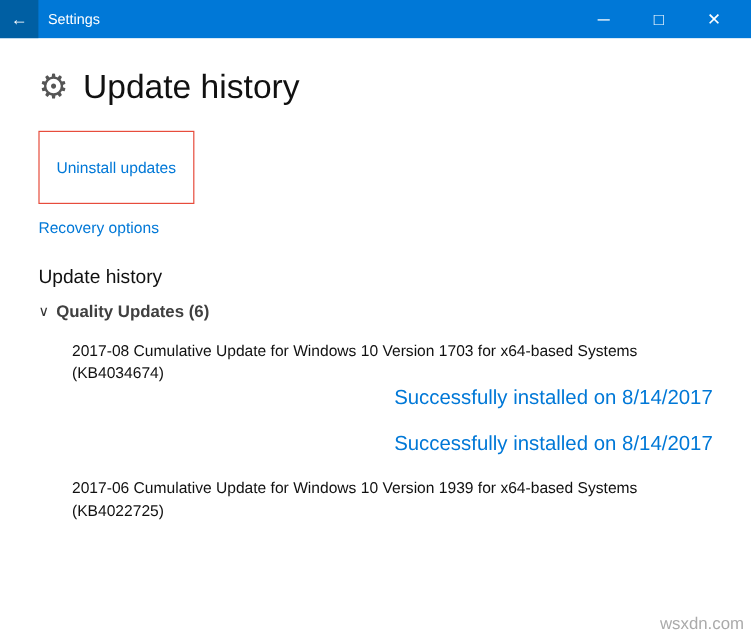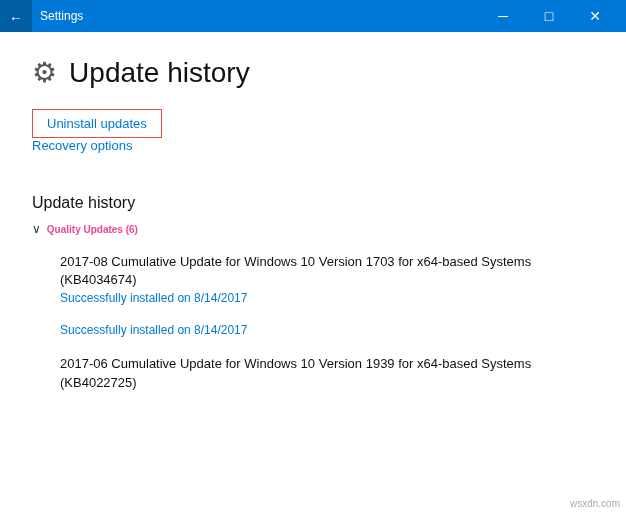--- a/index.html
+++ b/index.html
@@ -95,34 +95,34 @@
       font-size: 28px;
       font-weight: 300;
       color: #111;
     }
 
     
     .uninstall-btn {
       display: inline-block;
       border: 1.5px solid #e74c3c;
       color: #0078d7;
-      padding: 6px 14px;
+      padding: 22px 14px;
       font-size: 13px;
       cursor: pointer;
       background: transparent;
-      margin-bottom: 0;
+      margin-bottom: 12px;
     }
 
     .recovery-link {
       color: #0078d7;
       font-size: 13px;
       cursor: pointer;
       text-decoration: none;
       display: block;
-      margin-bottom: 41px;
+      margin-bottom: 26px;
     }
 
     
     .section-title {
       font-size: 16px;
       font-weight: 400;
       color: #111;
       margin-bottom: 10px;
     }
 
@@ -132,54 +132,55 @@
       gap: 6px;
       margin-bottom: 10px;
     }
 
     .chevron-icon {
       font-size: 12px;
       color: #333;
     }
 
     .category-label {
-      font-size: 10px;
+      font-size: 14px;
       font-weight: 600;
-      color: #ec4899;
+      color: #404040;
     }
 
     
     .updates-list {
       padding-left: 28px;
     }
 
     .update-item {
       margin-bottom: 18px;
       margin-top: 17px;
     }
 
     .update-name {
       font-size: 13px;
       color: #111;
       line-height: 1.4;
       margin-bottom: 2px;
     }
 
     .update-status {
-      font-size: 12px;
+      font-size: 17px;
       color: #0078d7;
       cursor: pointer;
+      text-align: right;
     }
 
     
     .watermark {
       position: fixed;
-      bottom: 18px;
+      bottom: 0;
       right: 6px;
-      font-size: 10px;
+      font-size: 14px;
       color: #aaa;
     }
   </style>
 </head>
 <body>
 
 <div class="title-bar">
   <div class="title-bar-left">
     <div class="title-bar-back">
       <span class="title-bar-back-arrow">←</span>

